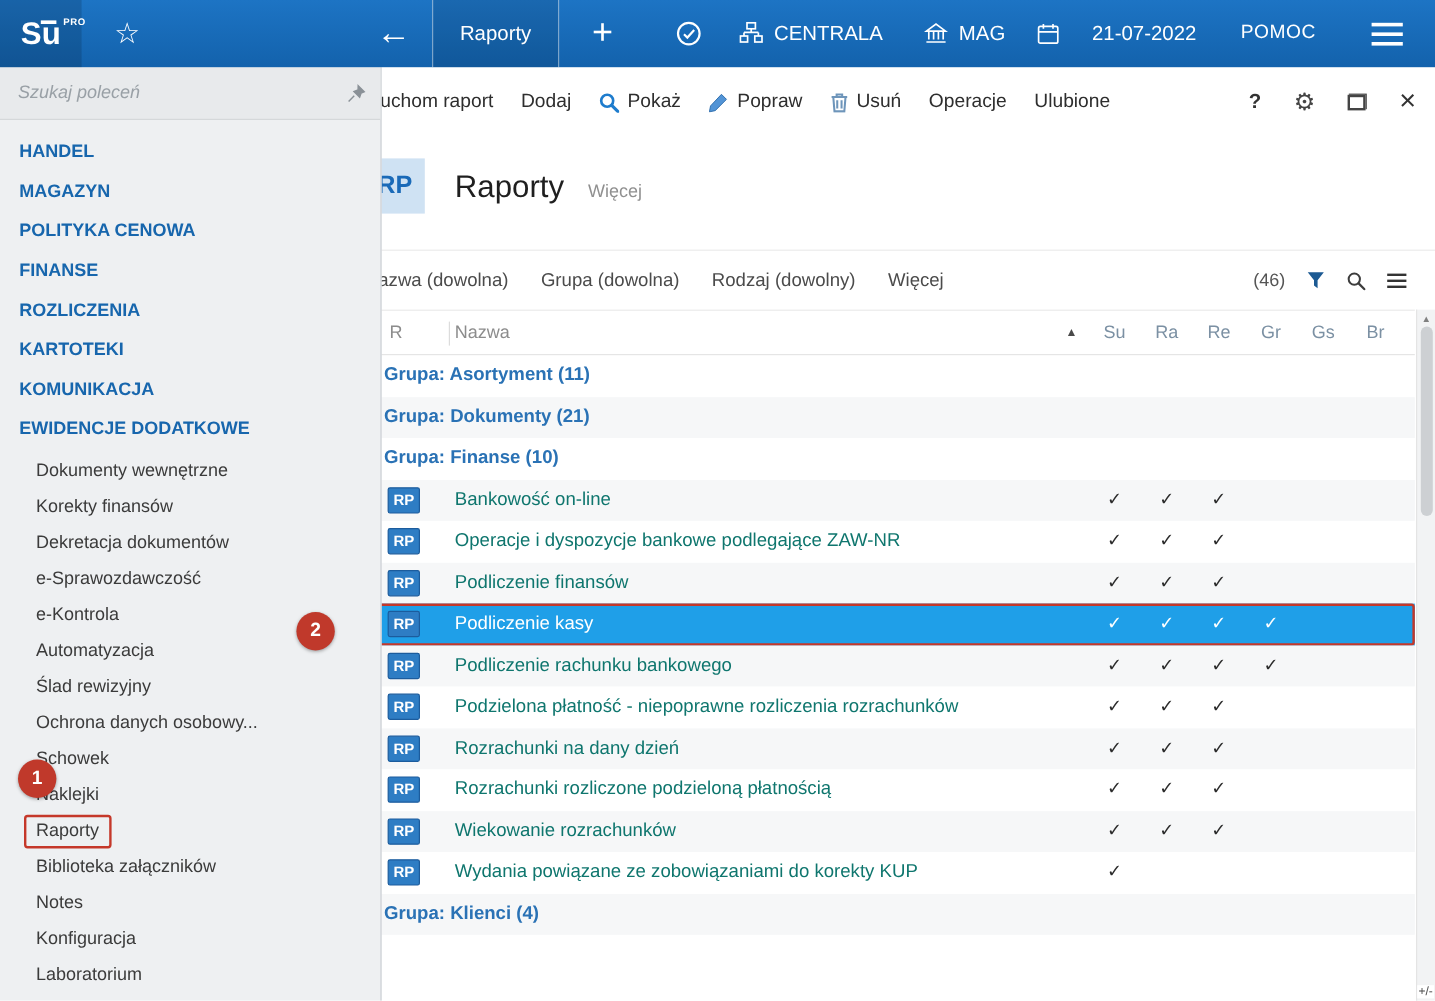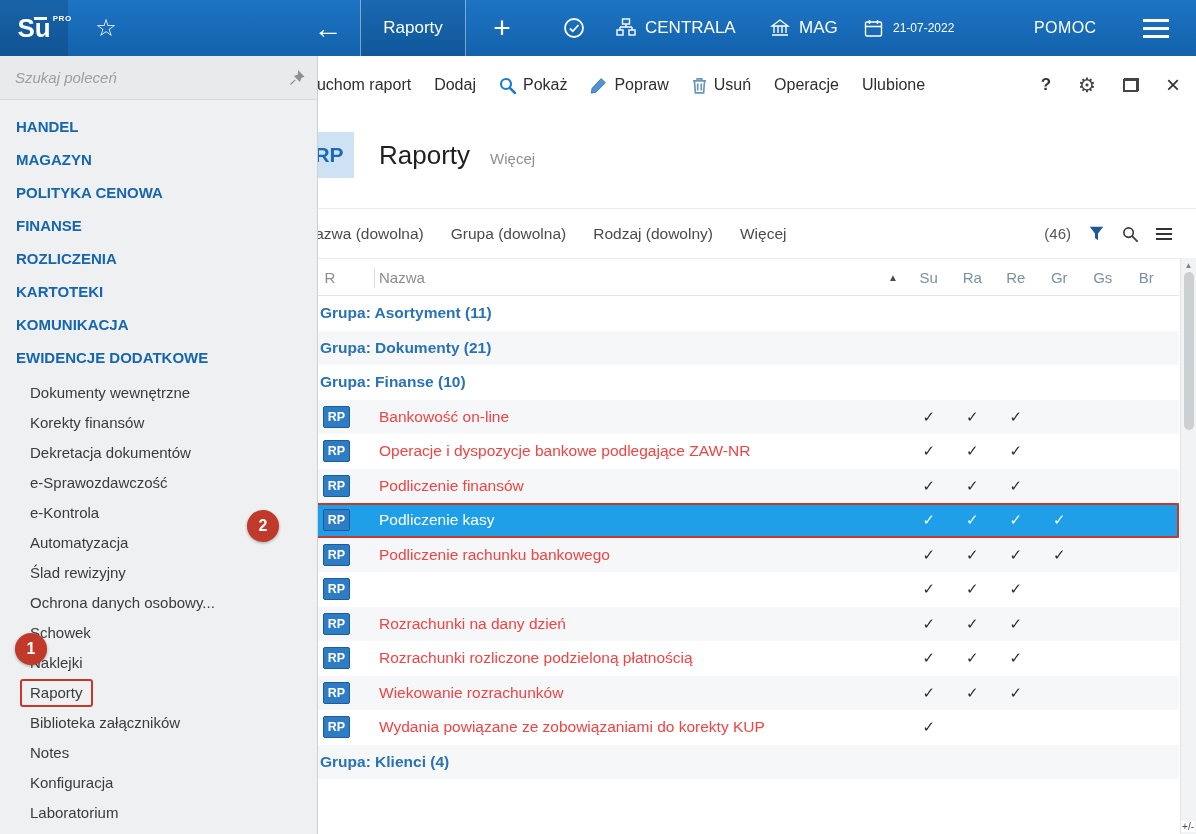--- a/index.html
+++ b/index.html
@@ -15,21 +15,21 @@
   .logo-macron { position:absolute; left:17px; top:4px; width:13px; height:3px; background:#fff; }
   .logo-sup { position:absolute; right:-21px; top:1px; font-size:8px; font-weight:bold; letter-spacing:.5px; }
   .pos-star { left:86px; width:40px; justify-content:center; font-size:24px; }
   .pos-back { left:300px; width:56px; justify-content:center; font-size:29px; }
   .pos-tab  { left:360px; width:106px; justify-content:center; font-size:17px;
               background:rgba(0,0,0,.10); border-left:1px solid rgba(255,255,255,.45); border-right:1px solid rgba(255,255,255,.45); }
   .pos-plus { left:480px; width:44px; justify-content:center; font-size:30px; }
   .pos-checkcircle { left:556px; width:36px; justify-content:center; }
   .pos-centrala { left:616px; gap:9px; font-size:17px; }
   .pos-mag  { left:770px; gap:9px; font-size:17px; }
-  .pos-date { left:864px; gap:10px; font-size:12px; }
+  .pos-date { left:864px; gap:27px; font-size:17px; }
   .pos-pomoc { left:1034px; font-size:16px; letter-spacing:.4px; }
   .pos-menu { left:1136px; width:40px; justify-content:center; }
   .hamburger { display:flex; flex-direction:column; gap:5px; }
   .hamburger i { display:block; width:26px; height:3px; background:#fff; }
 
   
   .sidebar { position:absolute; top:56px; left:0; bottom:0; width:318px; background:#eef0f2;
              border-right:1px solid #ccd0d4; z-index:5; }
   .search-row { height:44px; background:#e8eaec; border-bottom:1px solid #d5d8da;
                 display:flex; align-items:center; padding:0 12px 0 15px; }
@@ -90,21 +90,21 @@
   .trow.selected { background:#1f9fe8; }
   .trow.selected .rname, .trow.selected .flag-cell { color:#fff; }
   .trow.selected::after { content:""; position:absolute; inset:0; border:2px solid #c5382a; border-radius:3px; pointer-events:none; }
   .tri { position:absolute; left:12px; top:0; width:16px; height:34.5px; display:flex; align-items:center;
          justify-content:center; font-size:11px; color:#2a72b5; }
   .tri.exp { transform:rotate(90deg); }
   .glabel { position:absolute; left:30px; line-height:34.5px; font-size:15.5px; color:#2a72b5; white-space:nowrap;font-weight:bold; }
   .rp-badge { position:absolute; left:33px; top:6px; width:27px; height:22px; background:#2e7dc4;
               border:1px solid #1c5c9d; border-radius:2px; color:#fff; font-size:12.5px; font-weight:bold;
               display:flex; align-items:center; justify-content:center; }
-  .rname { position:absolute; left:89px; top:0; line-height:34.5px; font-size:15.5px; color:#ef4444; white-space:nowrap; }
+  .rname { position:absolute; left:89px; top:0; line-height:34.5px; font-size:15.5px; color:#0f766e; white-space:nowrap; }
 
   .scrollbar { position:absolute; top:202px; right:0; bottom:0; width:16px; background:#f2f3f4; border-left:1px solid #e4e4e4; }
   .scroll-up-arrow { position:absolute; top:3px; left:0; width:100%; text-align:center; font-size:8px; color:#808080; }
   .scroll-thumb { position:absolute; top:14px; left:3px; width:10px; height:158px; background:#cdd0d3; border-radius:5px; }
   .plus-minus { position:absolute; right:1px; bottom:2px; font-size:10px; color:#4a4a4a; z-index:6; background:#fff; padding:0 1px; }
 
   
   .step-circle { position:absolute; width:32px; height:32px; border-radius:50%; background:#c0392b; color:#fff;
                  font-size:16px; font-weight:bold; display:flex; align-items:center; justify-content:center;
                  z-index:50; box-shadow:0 1px 3px rgba(0,0,0,.35); }
@@ -382,20 +382,21 @@
           <span class="flag-cell checked">✓</span>
           <span class="flag-cell checked">✓</span>
           <span class="flag-cell checked">✓</span>
           <span class="flag-cell checked">✓</span>
           <span class="flag-cell"></span>
           <span class="flag-cell"></span>
         </span>
       </div>
       <div class="trow">
         <span class="rp-badge">RP</span>
+        <span class="rname">Podzielona płatność - niepoprawne rozliczenia rozrachunków</span>
         <span class="flags">
           <span class="flag-cell checked">✓</span>
           <span class="flag-cell checked">✓</span>
           <span class="flag-cell checked">✓</span>
           <span class="flag-cell"></span>
           <span class="flag-cell"></span>
           <span class="flag-cell"></span>
         </span>
       </div>
       <div class="trow alt">

